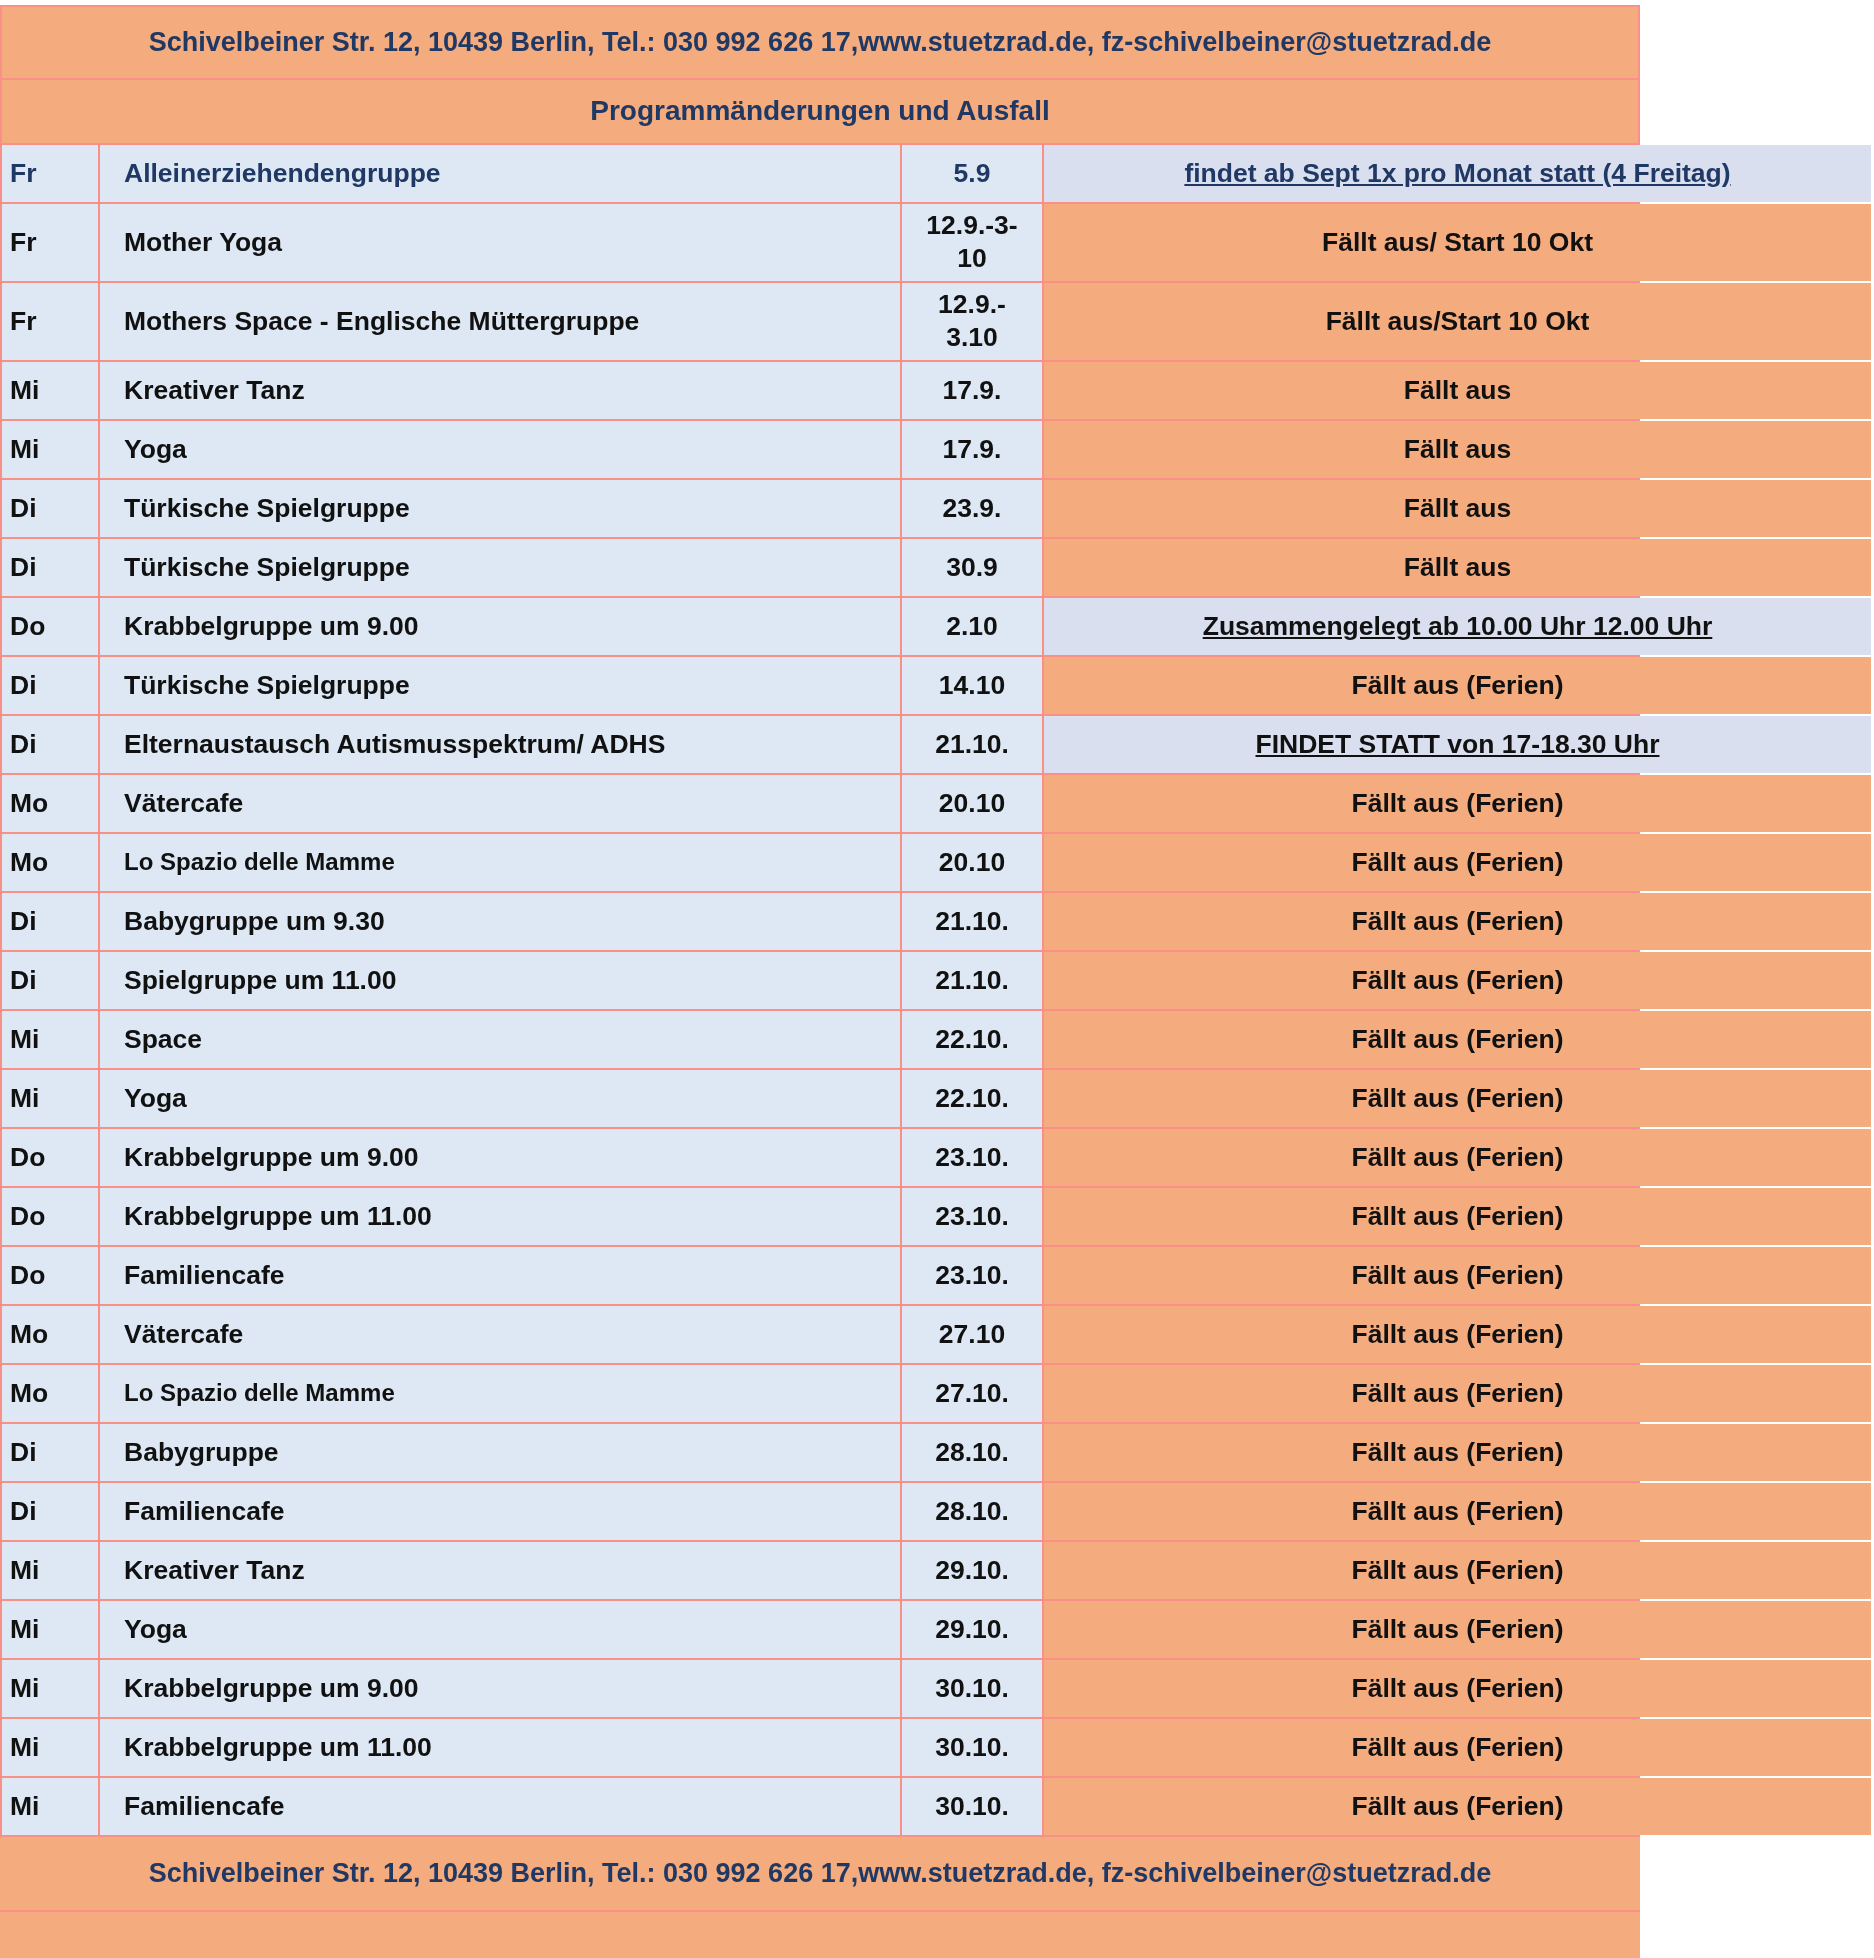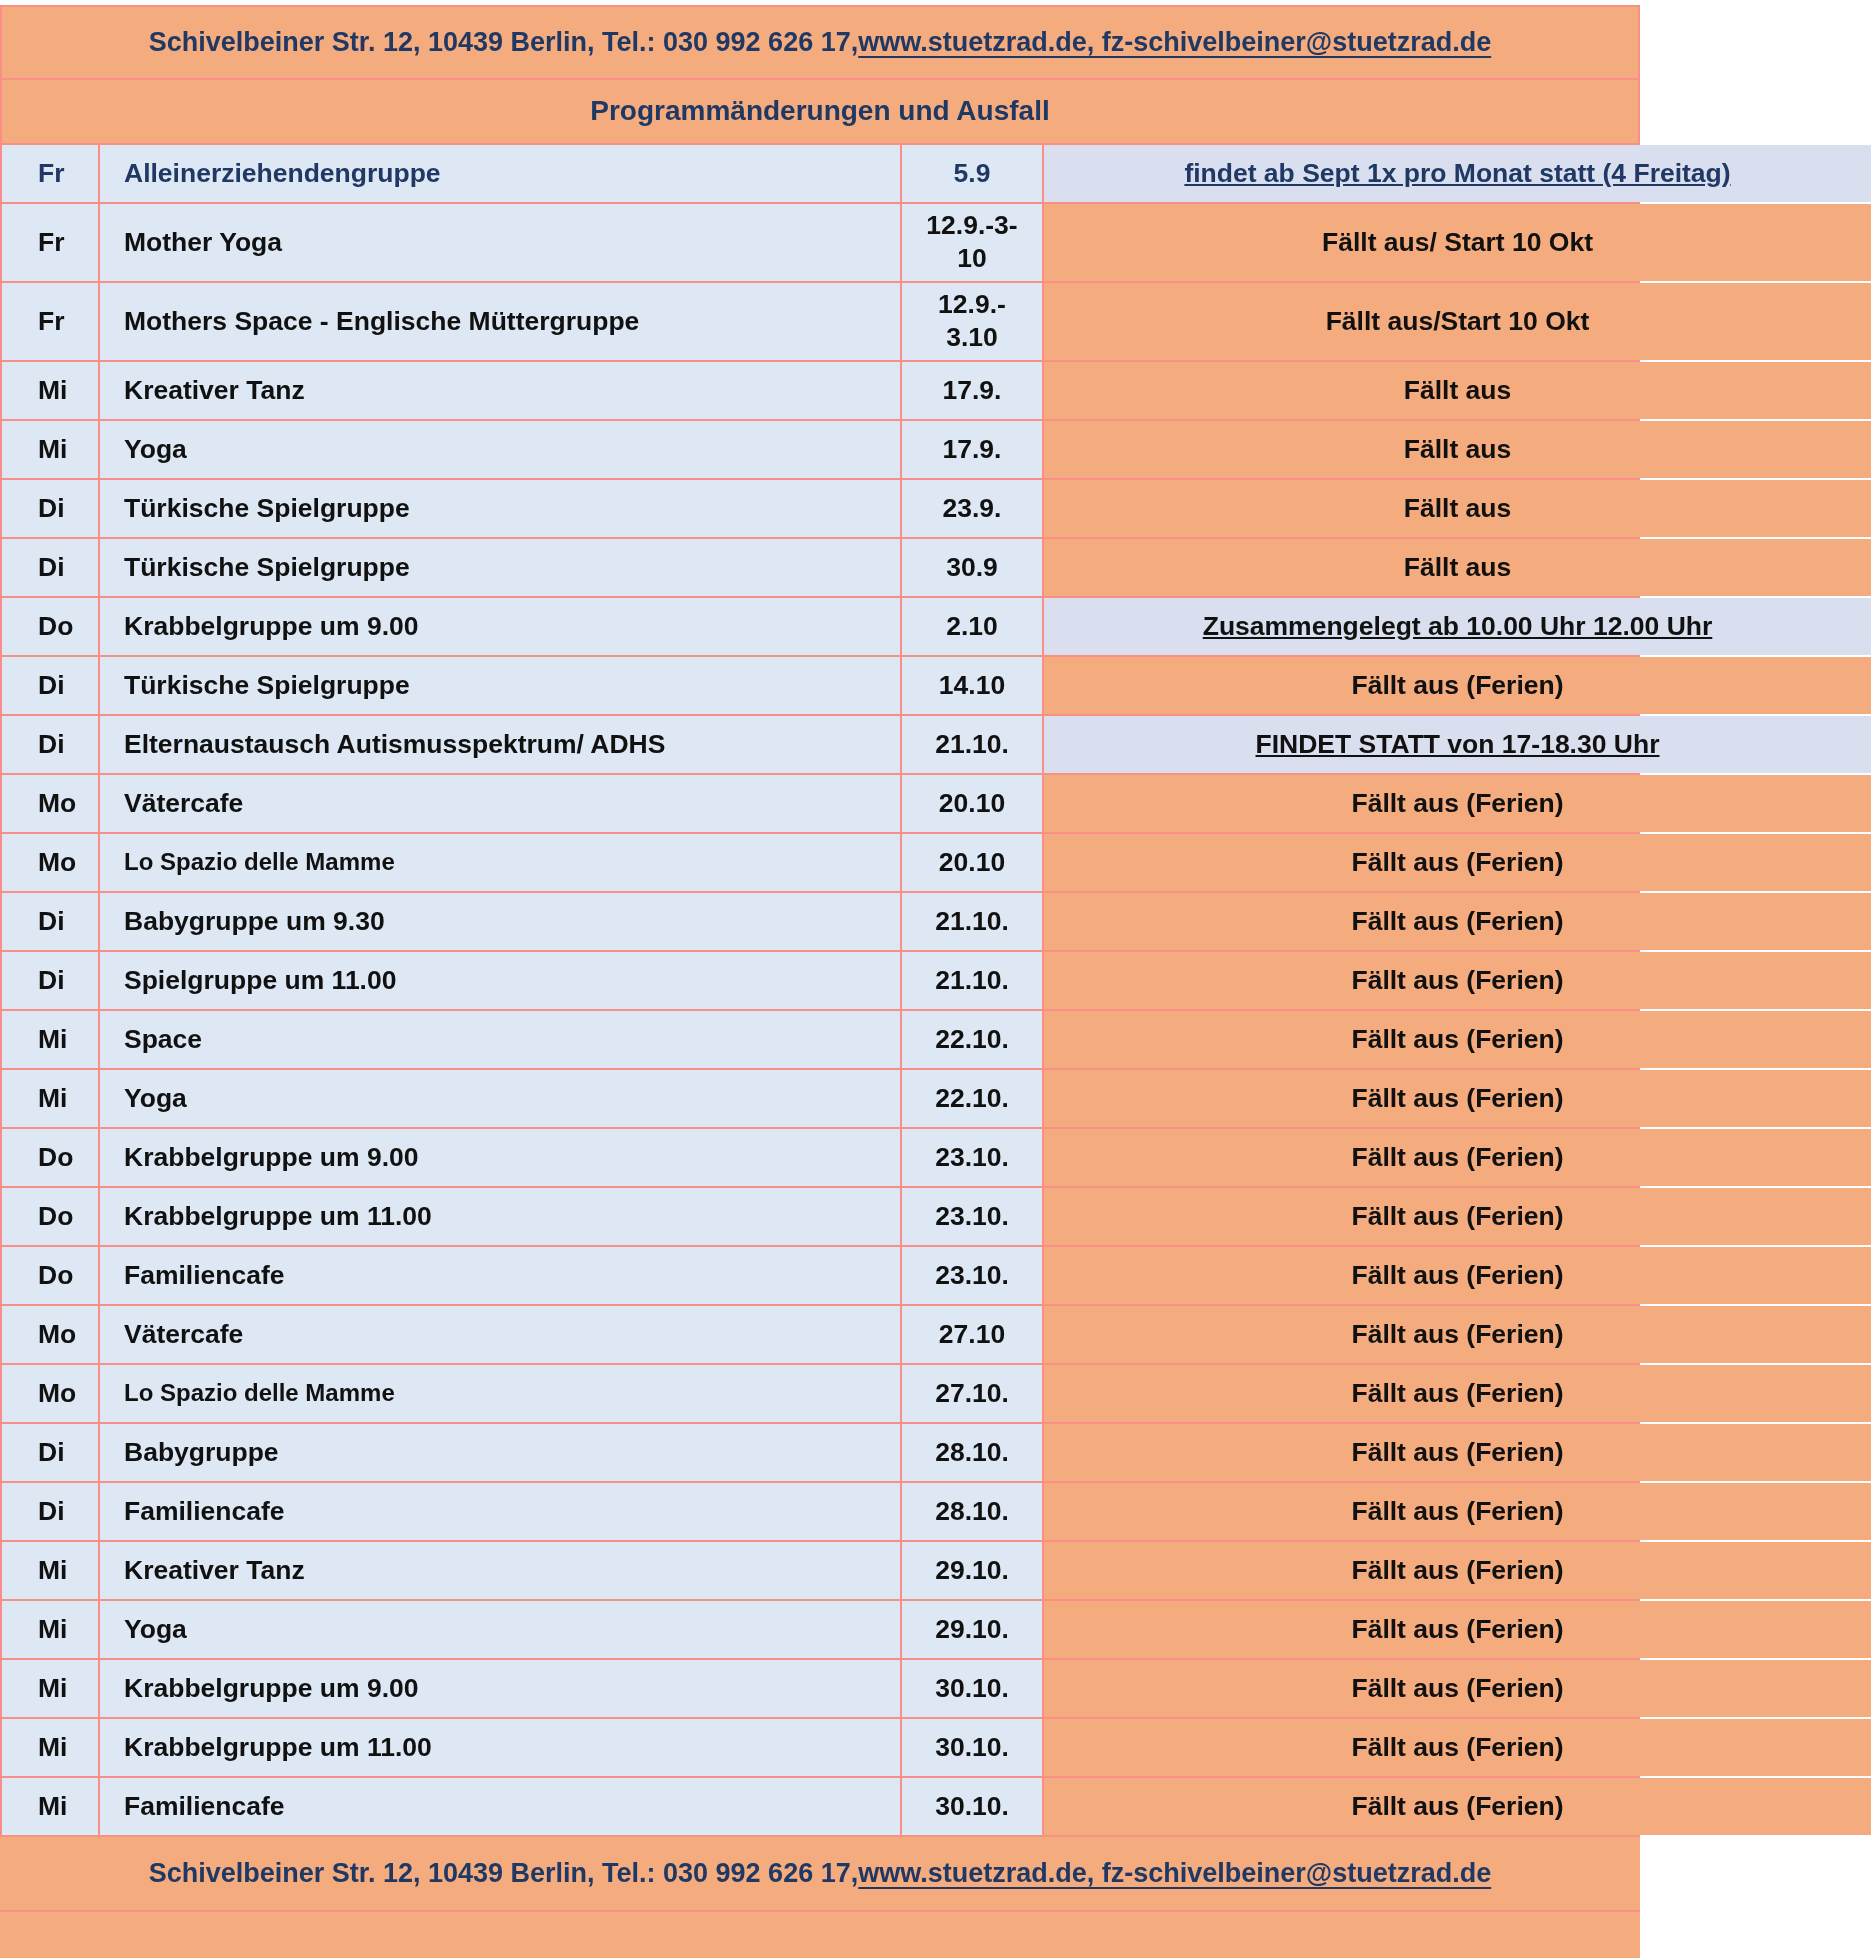--- a/index.html
+++ b/index.html
@@ -36,21 +36,20 @@
 
   .header-bar {
     height: 73px; box-sizing: border-box;
     background: var(--orange);
     border-bottom: 2.4px solid var(--pink);
     display: flex; align-items: center; justify-content: center;
     color: var(--navy); font-size: 27px;
     white-space: nowrap;
   }
   .header-bar .links, .footer-bar .links {
-    text-decoration: underline;
     text-decoration-thickness: 2.4px;
     text-underline-offset: 4.8px;
   }
 
   .title-bar {
     height: 63px; box-sizing: border-box;
     background: var(--orange);
     display: flex; align-items: center; justify-content: center;
     color: var(--navy); font-size: 28px;
   }
@@ -65,21 +64,21 @@
   .table-row.tall { height: 79px; }
   .table-row.navy { color: var(--navy); }
   .table-row.navy .cell-status { color: var(--navy); }
 
   .cell {
     display: flex; align-items: center;
     box-sizing: border-box;
     background: var(--lightblue);
     overflow: hidden;
   }
-  .cell-day { padding-left: 36px; }
+  .cell-day { padding-left: 8px; }
   .cell-program { border-left: 2.4px solid var(--pink); padding-left: 24px; }
   .cell-program.large { font-size: 24px; }
   .cell-date {
     border-left: 2.4px solid var(--pink);
     justify-content: center; text-align: center;
     white-space: pre-line; line-height: 1.25;
   }
   .cell-status {
     border-left: 2.4px solid var(--pink);
     justify-content: center; text-align: center;

